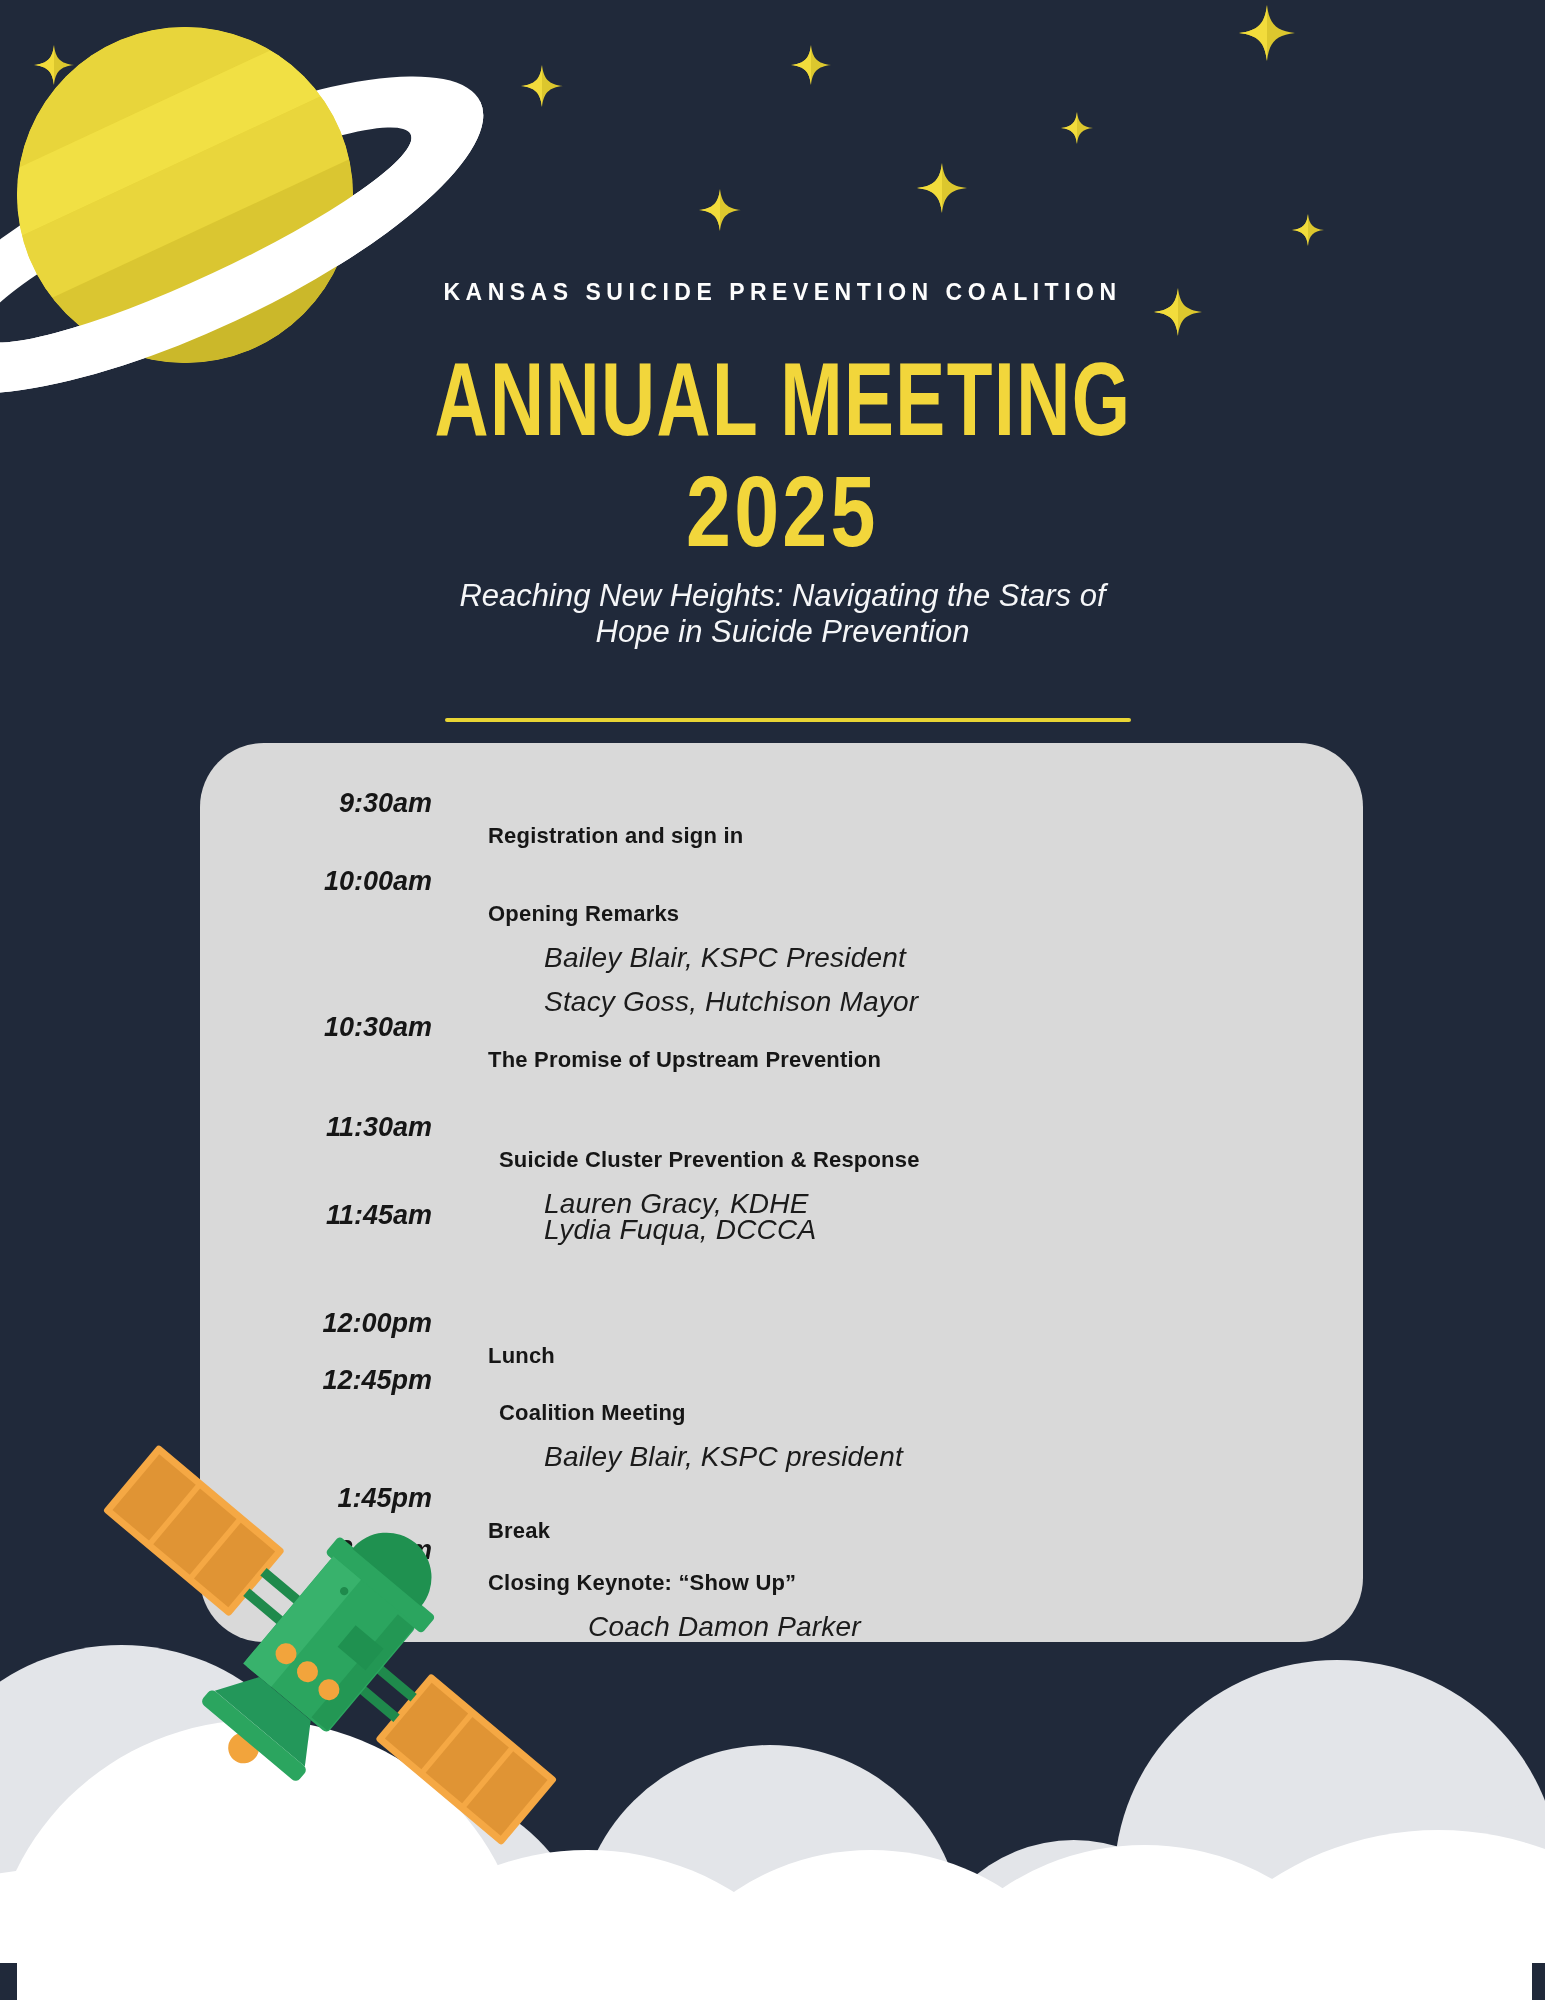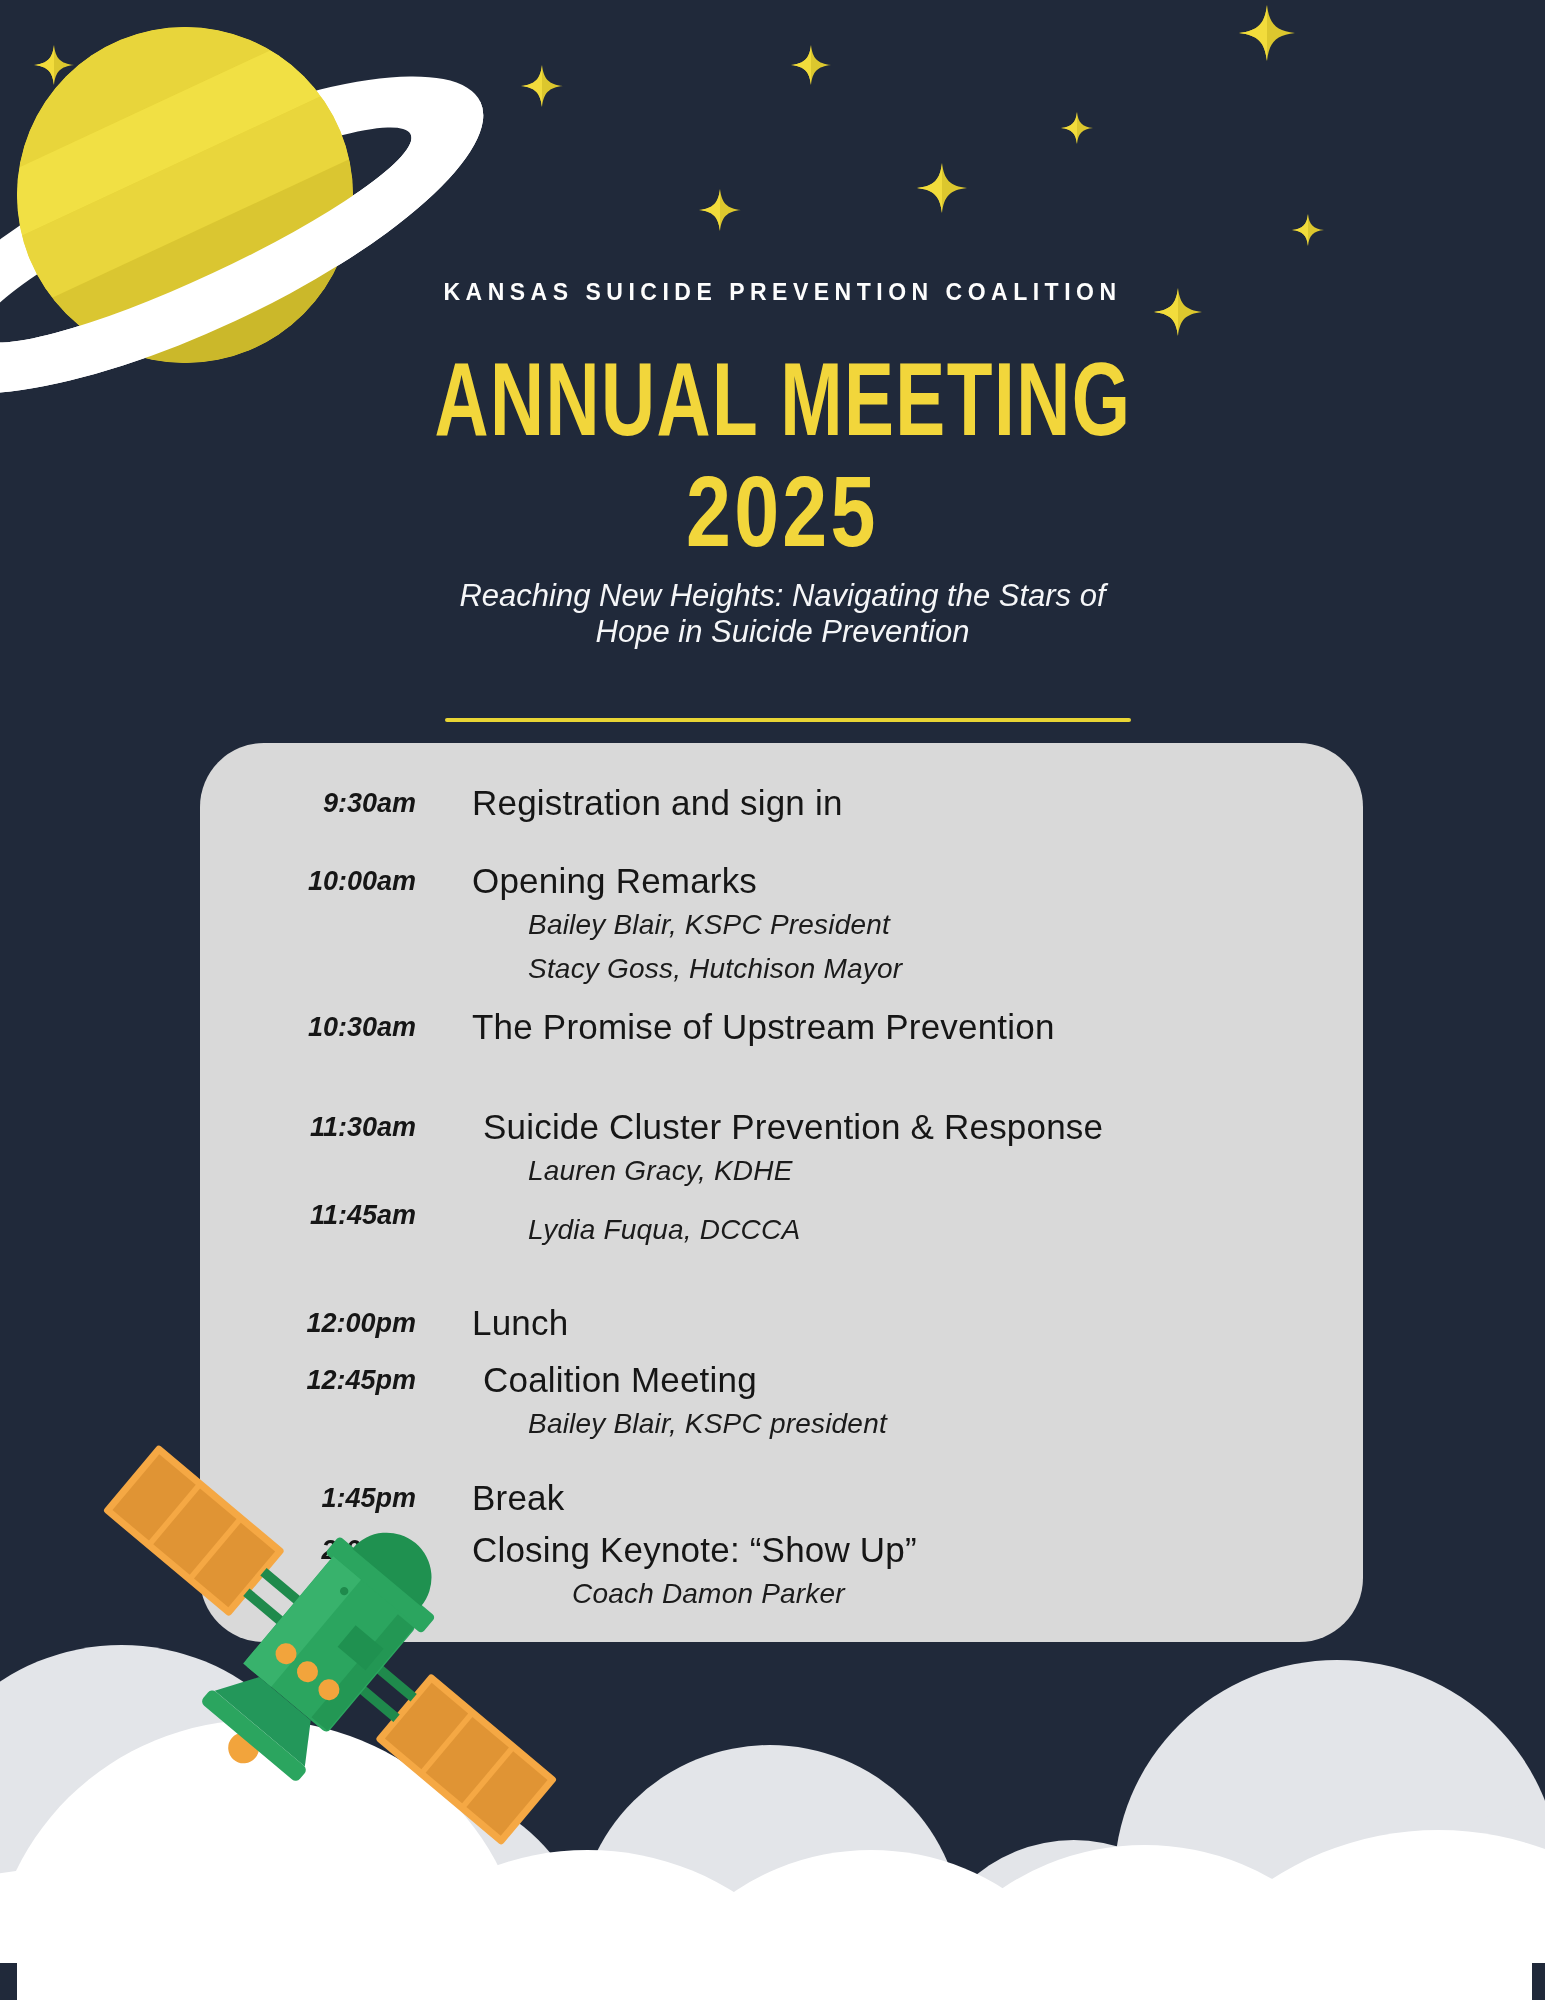--- a/index.html
+++ b/index.html
@@ -43,39 +43,39 @@
     position:absolute;left:445px;top:718px;width:686px;height:4px;
     background:#E9D534;border-radius:2px;
   }
 
   
   .schedule-panel{
     position:absolute;left:200px;top:743px;width:1163px;height:899px;
     background:var(--panel-gray,#D9D9D9);border-radius:64px;
   }
   .rows{position:absolute;inset:0;}
-  .sched-row{position:absolute;left:0;width:100%;}
+  .sched-row{position:absolute;left:16px;width:100%;}
   .sched-row:nth-of-type(1){top:45px;}
   .sched-row:nth-of-type(2){top:123px;}
   .sched-row:nth-of-type(3){top:269px;}
   .sched-row:nth-of-type(4){top:369px;}
   .sched-row:nth-of-type(5){top:457px;}
   .sched-row:nth-of-type(6){top:565px;}
   .sched-row:nth-of-type(7){top:622px;}
   .sched-row:nth-of-type(8){top:740px;}
   .sched-row:nth-of-type(9){top:792px;}
   .row-time{
     position:absolute;left:26px;top:2px;width:190px;text-align:right;
     font-size:27px;line-height:27px;font-weight:700;font-style:italic;
     color:var(--text-black,#161616);
   }
   .row-content{margin-left:272px;margin-right:40px;}
   .row-title{
-    font-size:35px;line-height:29px;font-weight:400;
-    color:var(--text-black,#161616);letter-spacing:0.2px;
+    font-size:22px;line-height:29px;font-weight:700;
+    color:var(--text-black,#161616);letter-spacing:0.2px;margin-top:33px;
   }
   .sched-row:nth-of-type(4) .row-title,
   .sched-row:nth-of-type(7) .row-title{padding-left:11px;}
   .row-speaker{
     font-size:28px;line-height:29px;font-style:italic;font-weight:400;
     color:#1b1b1b;padding-left:56px;margin-top:15px;letter-spacing:0.2px;
   }
   .sched-row:nth-of-type(9) .row-speaker{padding-left:100px;}
 
   

